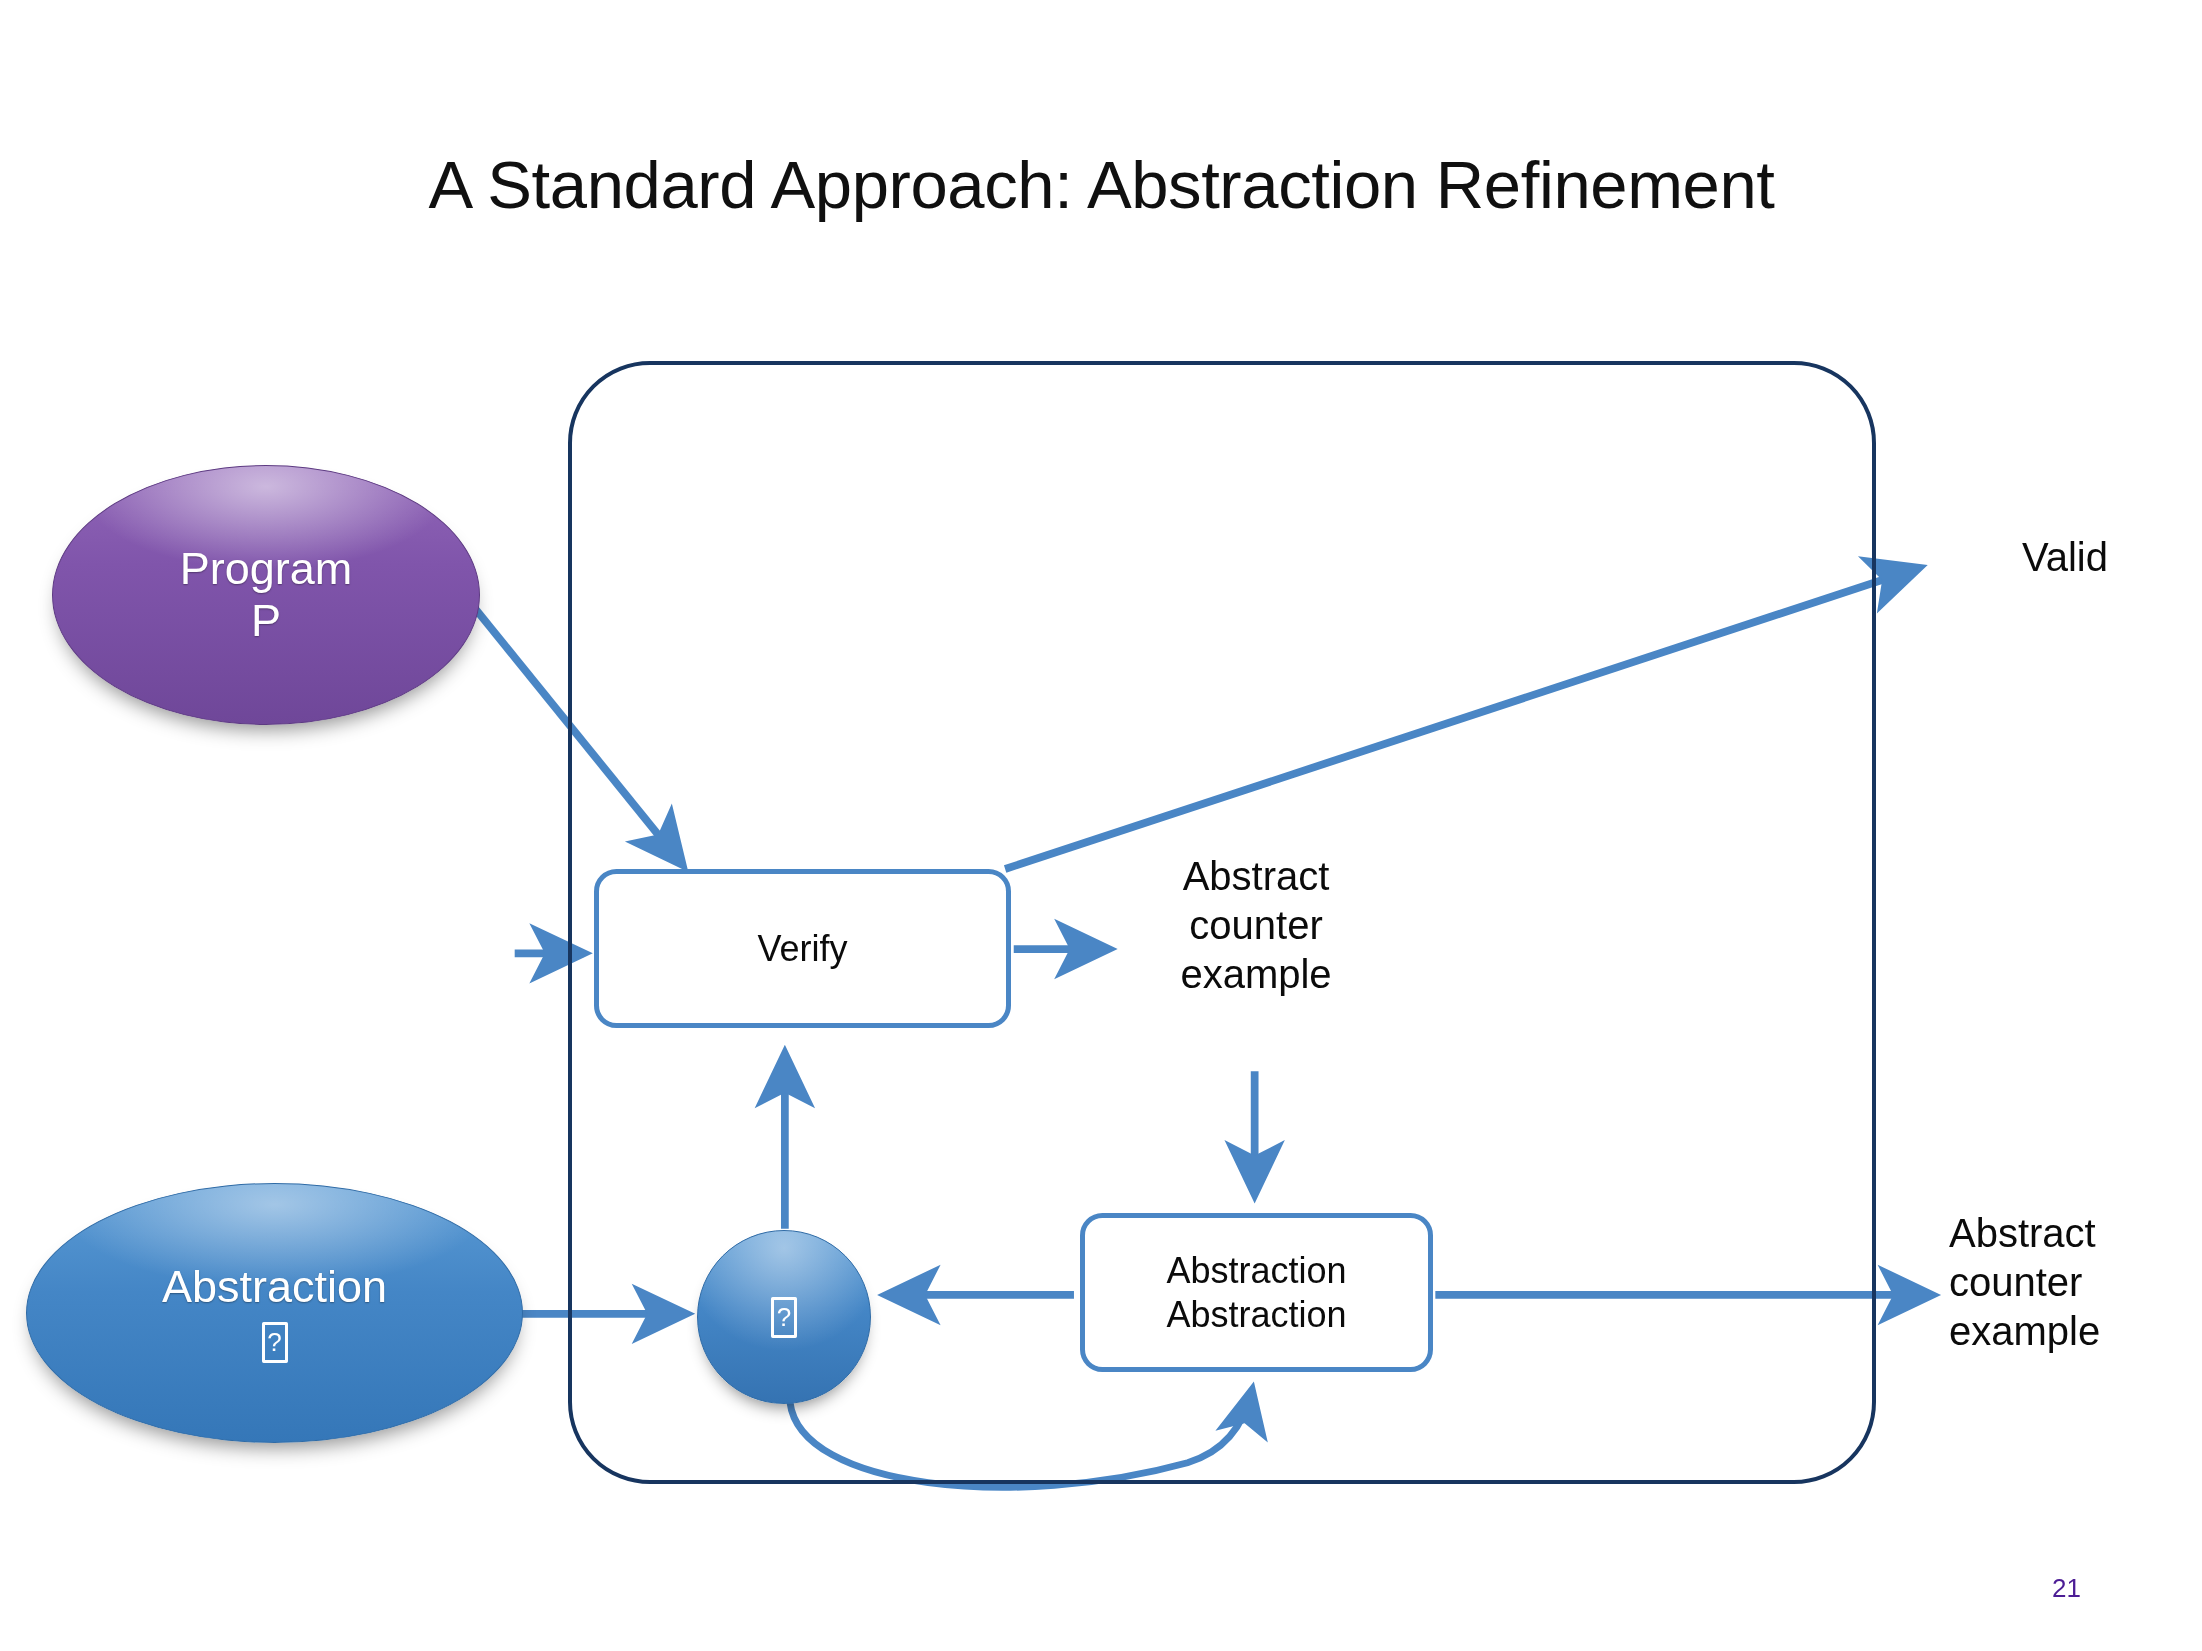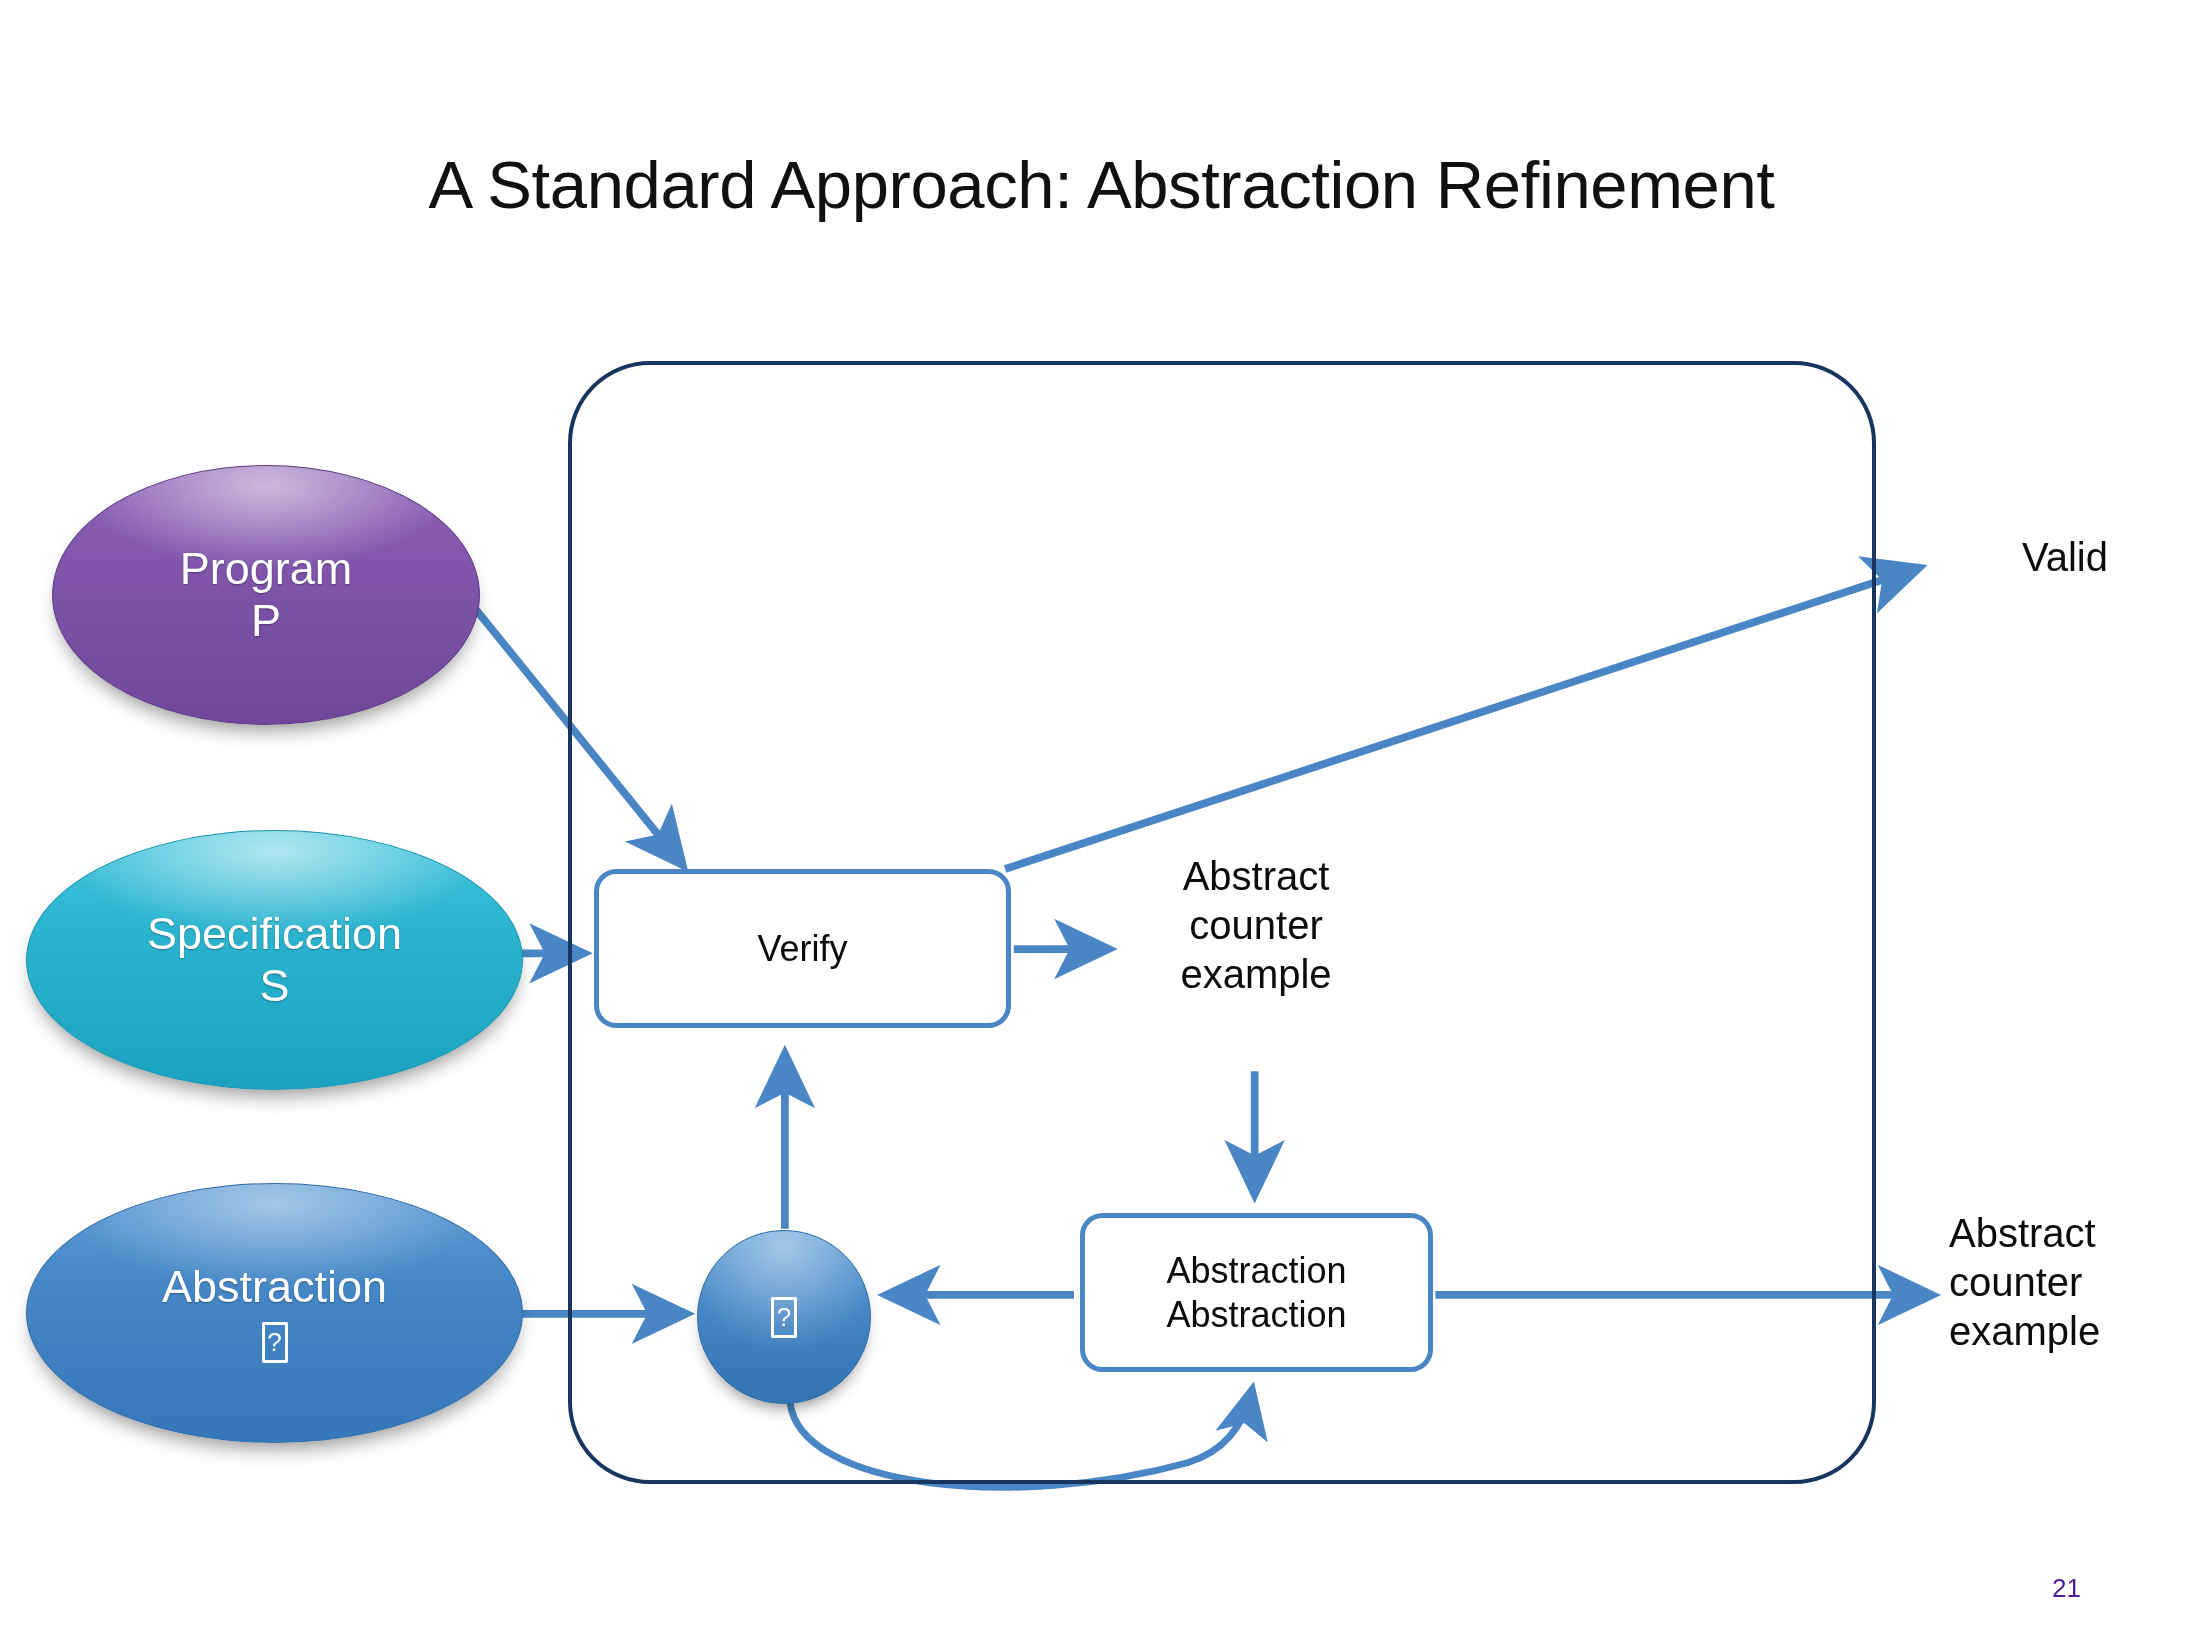--- a/index.html
+++ b/index.html
@@ -226,24 +226,20 @@
     </g>
   </svg>
 
   <div id="process-container"></div>
 
   <div class="ellipse" id="ellipse-program">
     <span class="ln">Program</span>
     <span class="ln">P</span>
   </div>
 
-  <div class="ellipse" id="ellipse-spec">
-    <span class="ln">Specification</span>
-    <span class="ln">S</span>
-  </div>
 
   <div class="ellipse" id="ellipse-abstraction">
     <span class="ln">Abstraction</span>
     <span class="ln">
       <span class="tofu"></span>
     </span>
   </div>
 
   <div class="procbox" id="box-verify">
     <span>Verify</span>

